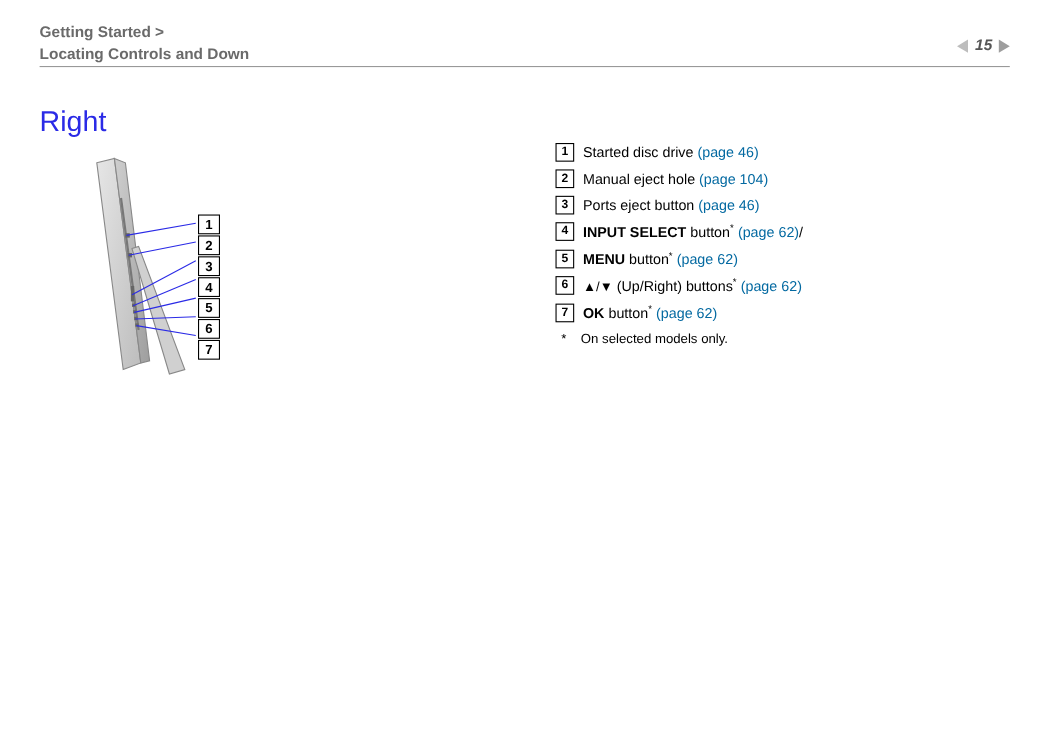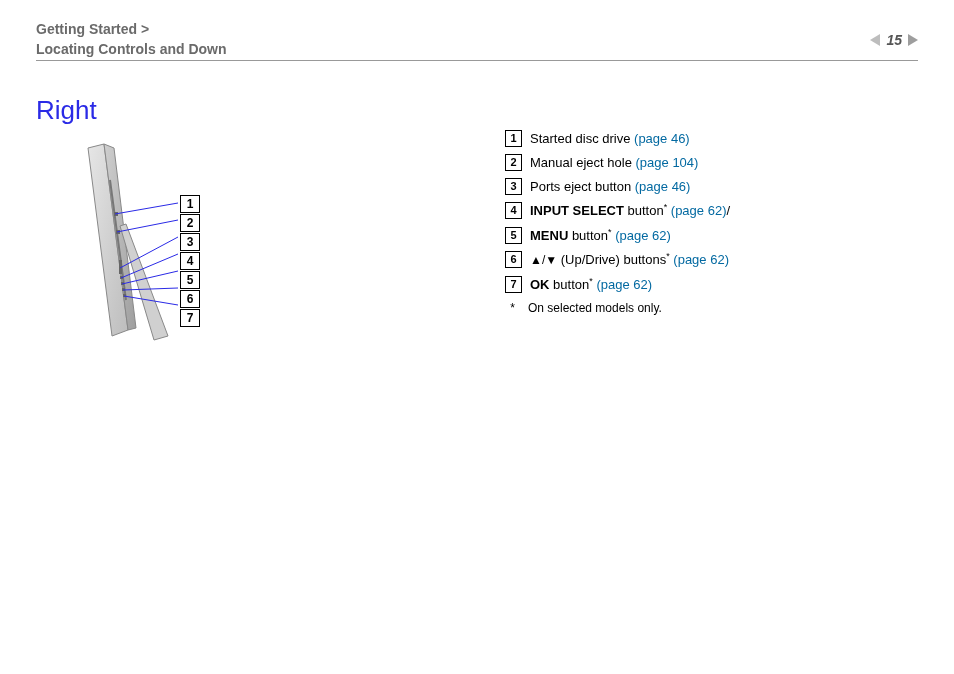--- a/index.html
+++ b/index.html
@@ -22,21 +22,21 @@
     color: #6a6a6a;
     font-weight: bold;
     font-size: 14px;
     line-height: 1.4;
   }
   .pagenav {
     position: absolute;
     top: 32px;
     right: 36px;
     display: flex;
-    align-items: center;
+    align-items: flex-end;
     gap: 6px;
     color: #666;
   }
   .pagenav .page {
     font-style: italic;
     font-weight: bold;
     font-size: 14px;
     color: #555;
   }
   .pagenav .tri {
@@ -258,21 +258,21 @@
   <div class="row">
     <div class="numbox">5</div>
     <div class="content">
       <span class="bold">MENU</span><span> button</span><sup>*</sup><span> </span><span class="link">(page 62)</span>
     </div>
   </div>
 
   <div class="row">
     <div class="numbox">6</div>
     <div class="content">
-      <span class="arrow-sym">▲/▼</span><span> (Up/Drive) buttons</span><sup>*</sup><span> </span><span class="link">(page 62)</span>
+      <span class="arrow-sym">▲/▼</span><span> (Up/Right) buttons</span><sup>*</sup><span> </span><span class="link">(page 62)</span>
     </div>
   </div>
 
   <div class="row">
     <div class="numbox">7</div>
     <div class="content">
       <span class="bold">OK</span><span> button</span><sup>*</sup><span> </span><span class="link">(page 62)</span>
     </div>
   </div>
 

